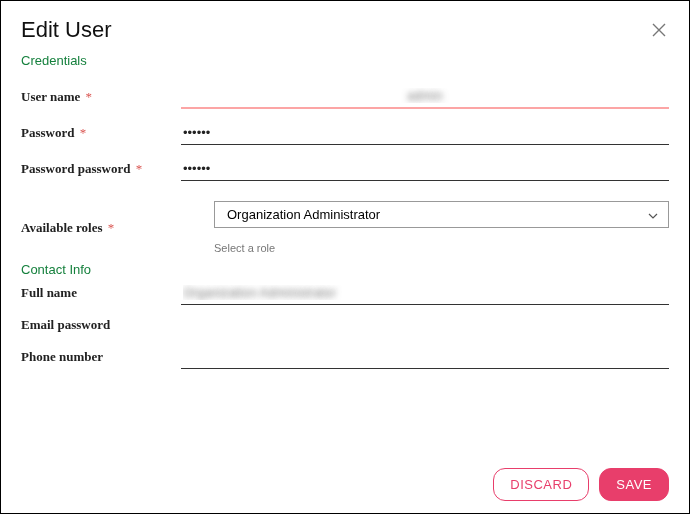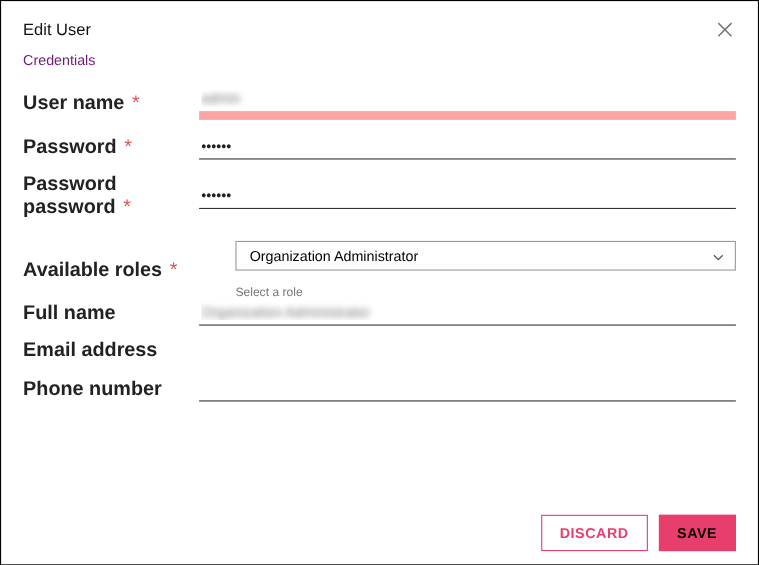--- a/index.html
+++ b/index.html
@@ -17,68 +17,70 @@
     height: 100%;
     display: flex;
     flex-direction: column;
   }
   .header-row {
     display: flex;
     align-items: center;
     justify-content: space-between;
   }
   .title {
-    font-size: 15px;
+    font-size: 22px;
     font-weight: 400;
     color: #111;
   }
   .close-btn {
     width: 20px; height: 20px;
     color: #555;
     cursor: pointer;
     display: flex;
     align-items: center;
     justify-content: center;
     font-size: 16px;
   }
   .section-label {
     font-size: 13px;
-    color: #701a75;
+    color: #15803d;
     margin-top: 18px;
     margin-bottom: 4px;
   }
   .form-row {
     display: flex;
     align-items: center;
     margin-top: 12px;
   }
   .form-row.select-row { margin-top: 20px; gap: 33px; }
   .field-label {
     width: 160px;
-    font-size: 18px;
+    font-size: 13px;
     font-weight: 600;
     color: #222;
+    font-family: Liberation Serif, serif;
   }
   .req { color: #d9534f; font-weight: 400; margin-left: 2px;}
   .field-wrap {
     flex: 1;
     position: relative;
   }
   .text-input {
     width: 100%;
     border: none;
     border-bottom: 1px solid #333;
     font-size: 13px;
     padding: 4px 2px;
     outline: none;
     background: transparent;
     color: #222;
   }
   .text-input.focus {
-    border-bottom: 8px solid #fca5a5;
+    border-bottom: 2px solid #fca5a5;
+    text-align: center;
   }
   .blurred {
     color: transparent;
     text-shadow: 0 0 6px rgba(80,80,80,0.8);
   }
   .select-box {
     width: 100%;
     border: 1px solid #999;
     background: #fff;
     font-size: 13px;
@@ -121,34 +123,34 @@
   }
   .footer {
     margin-top: auto;
     display: flex;
     justify-content: flex-end;
     gap: 10px;
     padding-top: 16px;
   }
   .btn {
     font-size: 13px;
-    font-weight: 700;
+    font-weight: 400;
     letter-spacing: 0.5px;
     padding: 8px 16px;
     cursor: pointer;
-    border-radius: 0;
+    border-radius: 12px;
   }
   .btn-discard {
     background: #fff;
     color: #e83e6b;
     border: 1px solid #e83e6b;
   }
   .btn-save {
     background: #e83e6b;
-    color: #000000;
+    color: #ffffff;
     border: 1px solid #e83e6b;
   }
   .first-section { margin-top: 10px; }
 </style>
 </head>
 <body>
 
 <div class="dialog">
 
   <div class="header-row">
@@ -205,30 +207,31 @@
         <span class="select-chevron">
           <svg width="10" height="6" viewBox="0 0 10 6">
               <path d="M1 1 L5 5 L9 1" stroke="#555" stroke-width="1.2" fill="none"></path>
             </svg>
         </span>
       </div>
       <div class="helper-text">Select a role</div>
     </div>
   </div>
 
+  <div class="section-label" style="margin-top:8px;">Contact Info</div>
 
   <div class="form-row" style="margin-top:0;">
     <div class="field-label">Full name</div>
     <div class="field-wrap">
       <input type="text" class="text-input blurred" value="Organization Administrator" style="">
     </div>
   </div>
 
   <div class="form-row">
-    <div class="field-label">Email address</div>
+    <div class="field-label">Email password</div>
   </div>
 
   <div class="form-row">
     <div class="field-label">Phone number</div>
     <div class="field-wrap">
       <input type="text" class="text-input" value="" style="">
     </div>
   </div>
 
   <div class="footer">

